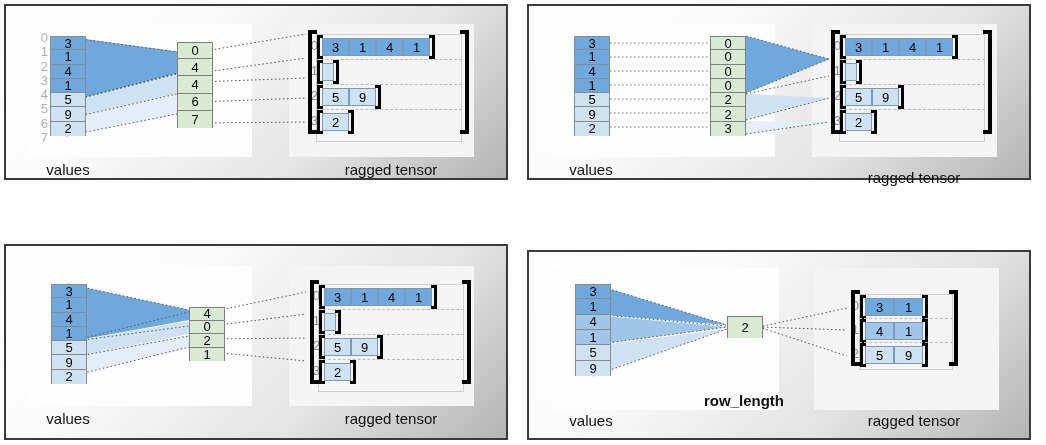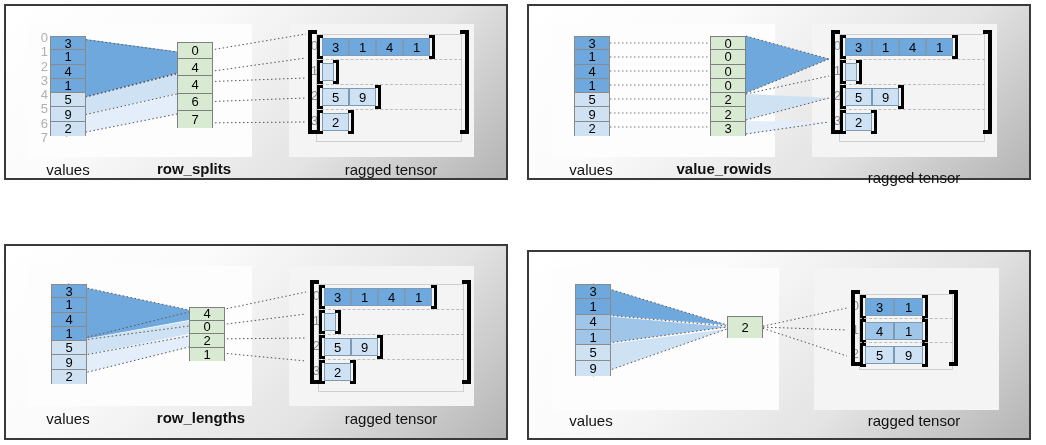--- a/index.html
+++ b/index.html
@@ -127,21 +127,20 @@
       <div class="ridx" style="left:300px;top:107px;">3</div>
       <div class="sep" style="left:310px;top:103px;width:146px;height:0;"></div>
       <div class="rrow" style="left:316px;top:107px;height:18px;">
         <div class="rcell" style="width:27px;height:18px;background:#cfe2f3;">2</div>
       </div>
       <div class="brk" style="left:311px;top:104px;width:6px;height:24px;border:3px solid #000;border-right:none;box-sizing:border-box;"></div>
       <div class="brk" style="left:342px;top:104px;width:6px;height:24px;border:3px solid #000;border-left:none;box-sizing:border-box;"></div>
       <div class="brk" style="left:302px;top:24px;width:9px;height:104px;border:4px solid #000;border-right:none;box-sizing:border-box;"></div>
       <div class="brk" style="left:454px;top:24px;width:9px;height:104px;border:4px solid #000;border-left:none;box-sizing:border-box;"></div>
       <div class="lbl" style="left:22px;top:155px;width:80px;">values</div>
-      <div class="lbl bold" style="left:118px;top:154px;width:140px;">row_splits</div>
       <div class="lbl" style="left:300px;top:155px;width:170px;">ragged tensor</div>
     </div>
 
   <div class="panel" id="panel-value-rowids">
     <div class="card white" style="left:22px;top:18px;width:224px;height:133px;"></div>
     <div class="card" style="left:283px;top:18px;width:185px;height:133px;"></div>
 
     <svg class="overlay" width="504" height="176">
       <g stroke="#777" stroke-width="1" stroke-dasharray="1.5,2.5" fill="none">
         <path d="M81,37 L181,37"></path>
@@ -209,21 +208,20 @@
       <div class="ridx" style="left:300px;top:107px;">3</div>
       <div class="sep" style="left:310px;top:103px;width:146px;height:0;"></div>
       <div class="rrow" style="left:316px;top:107px;height:18px;">
         <div class="rcell" style="width:27px;height:18px;background:#cfe2f3;">2</div>
       </div>
       <div class="brk" style="left:311px;top:104px;width:6px;height:24px;border:3px solid #000;border-right:none;box-sizing:border-box;"></div>
       <div class="brk" style="left:342px;top:104px;width:6px;height:24px;border:3px solid #000;border-left:none;box-sizing:border-box;"></div>
       <div class="brk" style="left:302px;top:24px;width:9px;height:104px;border:4px solid #000;border-right:none;box-sizing:border-box;"></div>
       <div class="brk" style="left:454px;top:24px;width:9px;height:104px;border:4px solid #000;border-left:none;box-sizing:border-box;"></div>
       <div class="lbl" style="left:22px;top:155px;width:80px;">values</div>
-      <div class="lbl bold" style="left:120px;top:154px;width:150px;">value_rowids</div>
       <div class="lbl" style="left:300px;top:163px;width:170px;">ragged tensor</div>
     </div>
 
   <div class="panel" id="panel-row-lengths">
     <div class="card white" style="left:22px;top:20px;width:224px;height:140px;"></div>
     <div class="card" style="left:283px;top:20px;width:185px;height:140px;"></div>
 
     <svg class="overlay" width="504" height="196">
       <polygon points="62,38 183,64 183,74 62,96" fill="#6fa8dc"></polygon>
       <polygon points="62,96 183,75 183,88 62,112" fill="#cfe2f3"></polygon>
@@ -282,21 +280,20 @@
       <div class="ridx" style="left:302px;top:117px;">3</div>
       <div class="sep" style="left:312px;top:113px;width:146px;height:0;"></div>
       <div class="rrow" style="left:318px;top:117px;height:18px;">
         <div class="rcell" style="width:27px;height:18px;background:#cfe2f3;">2</div>
       </div>
       <div class="brk" style="left:313px;top:114px;width:6px;height:24px;border:3px solid #000;border-right:none;box-sizing:border-box;"></div>
       <div class="brk" style="left:344px;top:114px;width:6px;height:24px;border:3px solid #000;border-left:none;box-sizing:border-box;"></div>
       <div class="brk" style="left:304px;top:34px;width:9px;height:104px;border:4px solid #000;border-right:none;box-sizing:border-box;"></div>
       <div class="brk" style="left:456px;top:34px;width:9px;height:104px;border:4px solid #000;border-left:none;box-sizing:border-box;"></div>
       <div class="lbl" style="left:22px;top:164px;width:80px;">values</div>
-      <div class="lbl bold" style="left:120px;top:163px;width:150px;">row_lengths</div>
       <div class="lbl" style="left:300px;top:164px;width:170px;">ragged tensor</div>
     </div>
 
   <div class="panel" id="panel-uniform">
     <div class="card white" style="left:22px;top:16px;width:228px;height:142px;"></div>
     <div class="card" style="left:285px;top:16px;width:185px;height:142px;"></div>
 
     <svg class="overlay" width="504" height="190">
       <polygon points="64,32 64,62 198,73" fill="#6fa8dc"></polygon>
       <polygon points="64,63 64,93 198,75" fill="#9fc5e8"></polygon>
@@ -342,17 +339,18 @@
       <div class="rrow" style="left:336px;top:94px;height:18px;">
         <div class="rcell" style="width:29px;height:18px;background:#cfe2f3;">5</div>
         <div class="rcell" style="width:29px;height:18px;background:#cfe2f3;">9</div>
       </div>
       <div class="brk" style="left:331px;top:91px;width:6px;height:24px;border:3px solid #000;border-right:none;box-sizing:border-box;"></div>
       <div class="brk" style="left:393px;top:91px;width:6px;height:24px;border:3px solid #000;border-left:none;box-sizing:border-box;"></div>
       <div class="brk" style="left:322px;top:38px;width:9px;height:76px;border:4px solid #000;border-right:none;box-sizing:border-box;"></div>
       <div class="brk" style="left:420px;top:38px;width:9px;height:76px;border:4px solid #000;border-left:none;box-sizing:border-box;"></div>
       <div class="lbl" style="left:22px;top:160px;width:80px;">values</div>
       <div class="lbl bold two" style="left:150px;top:140px;width:130px;">
+        <div>row_length</div>
       </div>
       <div class="lbl" style="left:300px;top:160px;width:170px;">ragged tensor</div>
     </div>
 
 </div>
 
 </body></html>

